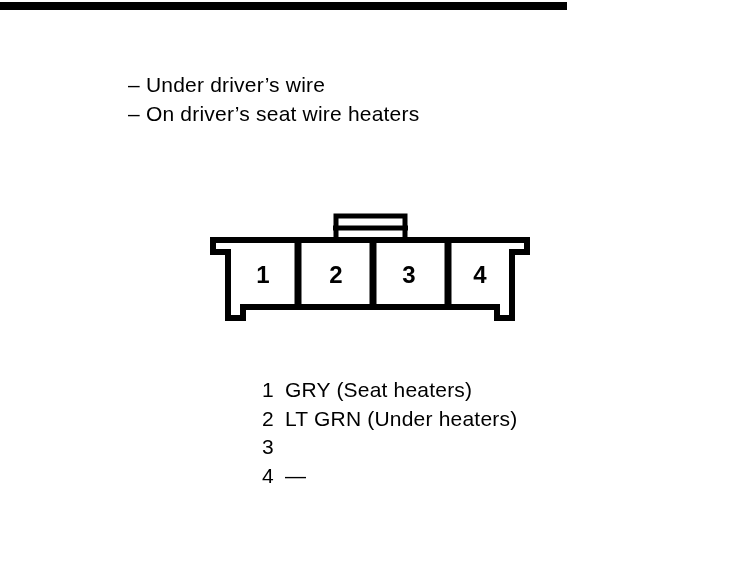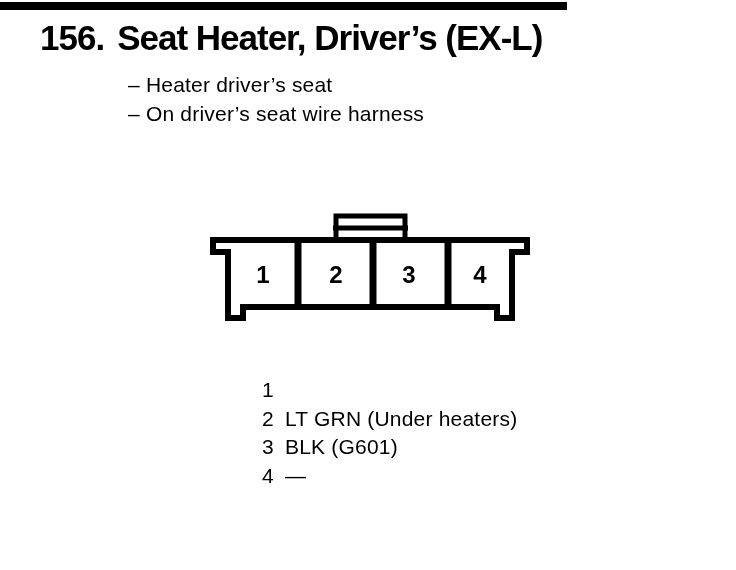--- a/index.html
+++ b/index.html
@@ -41,27 +41,24 @@
   .pin-row .pin-num{width:15px;text-align:left;flex:0 0 auto;}
   .pin-row .pin-desc{margin-left:8px;}
 </style>
 </head>
 <body>
 
 <div class="page">
 
   <div class="scan-bar-top"></div>
 
-  <div class="title-line">
-    <span class="num">156.</span><span>Seat Heater, Driver’s (EX-L)</span>
-  </div>
 
   <div class="notes">
-    <div class="note">– Heater driver’s seat</div>
-    <div class="note">– On driver’s seat wire harness</div>
+    <div class="note">– Under driver’s wire</div>
+    <div class="note">– On driver’s seat wire heaters</div>
   </div>
 
   <svg class="connector-svg" viewBox="195 205 350 130" xmlns="http://www.w3.org/2000/svg">
 
     <rect x="336" y="216" width="69" height="24" fill="#ffffff" stroke="#000000" stroke-width="5"></rect>
     <line x1="333" y1="228" x2="408" y2="228" stroke="#000000" stroke-width="5"></line>
 
     <path d="M 213 240 H 527 V 252 H 512 V 318 H 497 V 307 H 243 V 318 H 228 V 252 H 213 Z" fill="#ffffff" stroke="#000000" stroke-width="6" stroke-linejoin="miter"></path>
 
     <line x1="298" y1="240" x2="298" y2="307" stroke="#000000" stroke-width="7"></line>
@@ -70,28 +67,28 @@
 
     <text x="263" y="283" text-anchor="middle" fill="#000000">1</text>
     <text x="336" y="283" text-anchor="middle" fill="#000000">2</text>
     <text x="409" y="283" text-anchor="middle" fill="#000000">3</text>
     <text x="480" y="283" text-anchor="middle" fill="#000000">4</text>
   </svg>
 
   <div class="pin-table">
     <div class="pin-row">
       <span class="pin-num">1</span>
+      <span class="pin-desc">GRY (Seat heaters)</span>
     </div>
     <div class="pin-row">
       <span class="pin-num">2</span>
       <span class="pin-desc">LT GRN (Under heaters)</span>
     </div>
     <div class="pin-row">
       <span class="pin-num">3</span>
-      <span class="pin-desc">BLK (G601)</span>
     </div>
     <div class="pin-row">
       <span class="pin-num">4</span>
       <span class="pin-desc">—</span>
     </div>
   </div>
 
 </div>
 
 </body></html>

